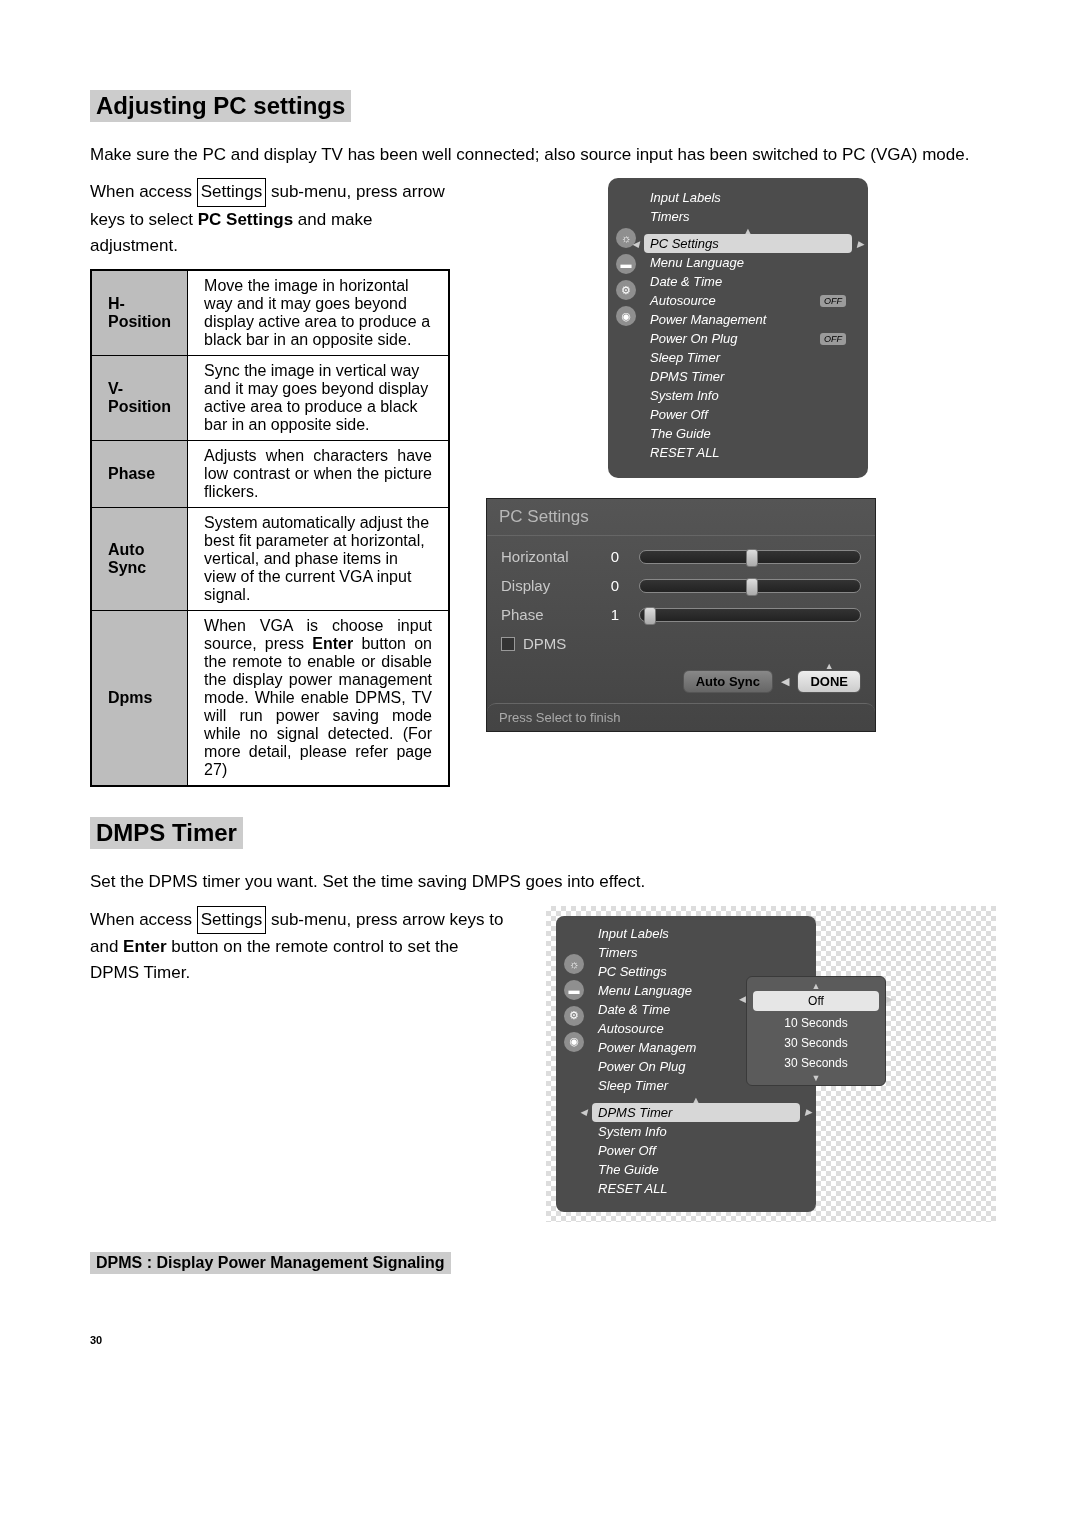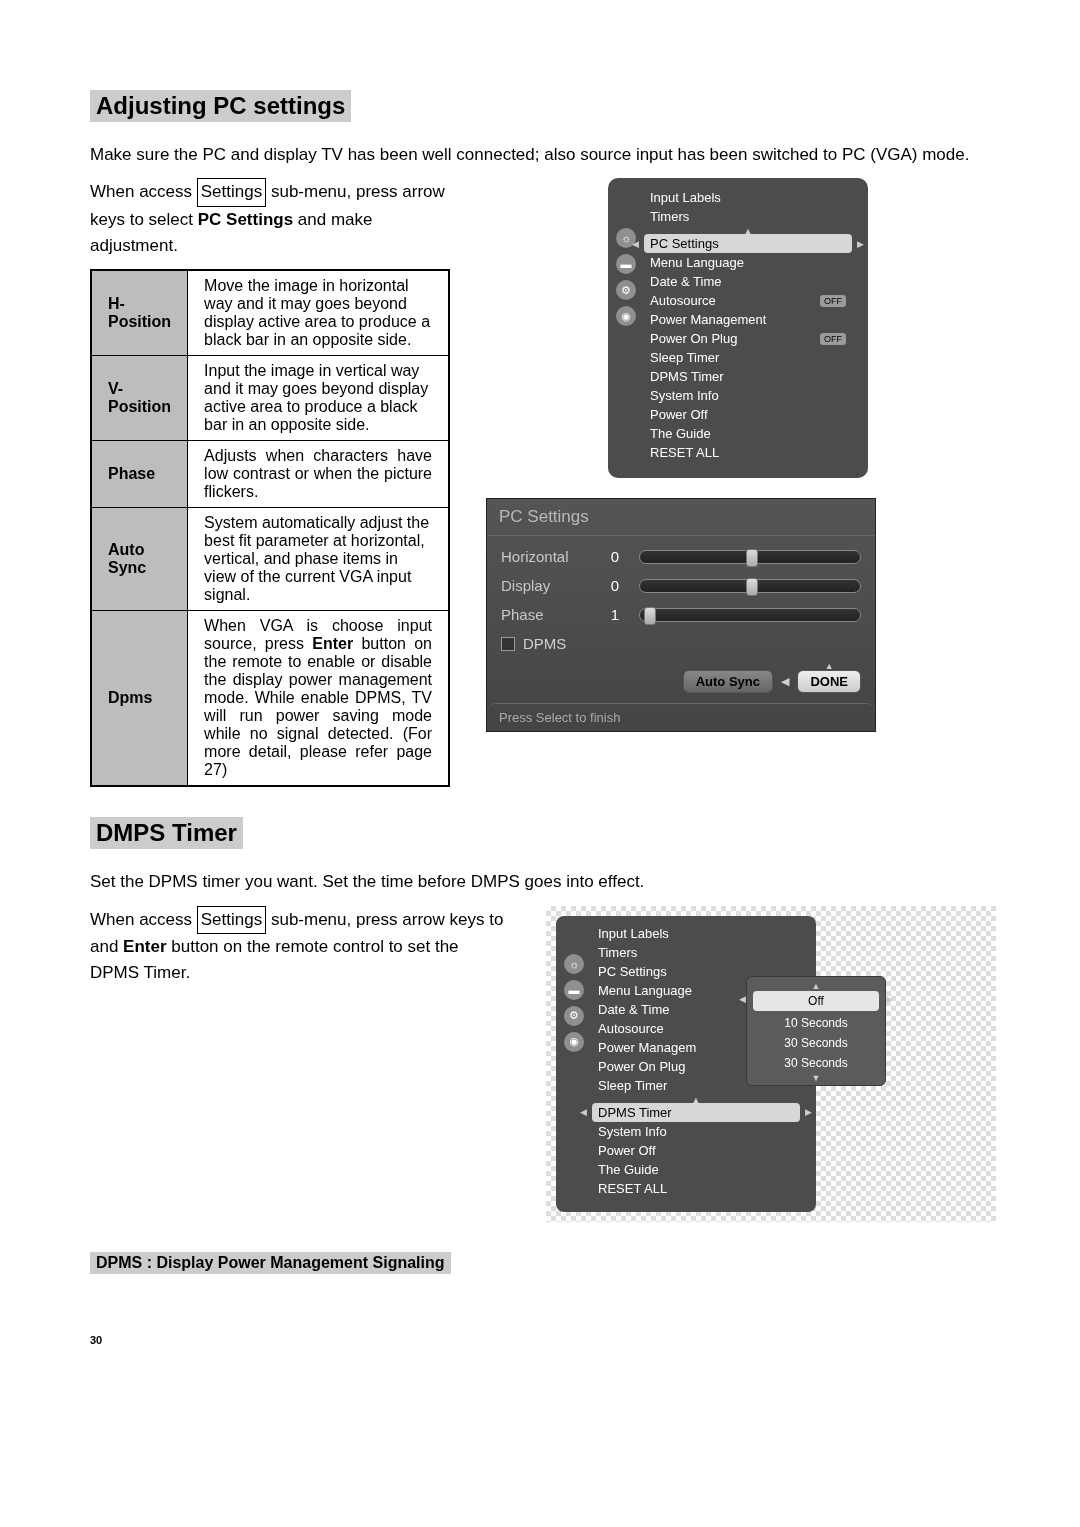--- a/index.html
+++ b/index.html
@@ -79,21 +79,21 @@
     gap: 6px;
     padding-top: 40px;
   }
   .tv-icon {
     width: 20px; height: 20px;
     border-radius: 10px;
     background: #8f8f8f;
     display: flex; align-items: center; justify-content: center;
     font-size: 11px;
   }
-  .tv-list { flex: 1; padding-right: 16px; }
+  .tv-list { flex: 1; padding-right: 16px; font-style: italic; }
   .tv-item {
     padding: 2px 6px;
     white-space: nowrap;
     display: flex;
     justify-content: space-between;
     align-items: center;
   }
   .tv-item.sel {
     background: #d7d7d7;
     color: #000;
@@ -243,21 +243,21 @@
       </p>
 
       <table class="settings">
         <tbody id="settings-tbody">
             <tr>
               <td class="term">H-Position</td>
               <td>Move the image in horizontal way and it may goes beyond display active area to produce a black bar in an opposite side.</td>
             </tr>
             <tr>
               <td class="term">V-Position</td>
-              <td>Input the image in vertical way and it may goes beyond display active area to produce a black bar in an opposite side.</td>
+              <td>Sync the image in vertical way and it may goes beyond display active area to produce a black bar in an opposite side.</td>
             </tr>
             <tr>
               <td class="term">Phase</td>
               <td class="justify">Adjusts when characters have low contrast or when the picture flickers.</td>
             </tr>
             <tr>
               <td class="term">Auto Sync</td>
               <td>System automatically adjust the best fit parameter at horizontal, vertical, and phase items in view of the current VGA input signal.</td>
             </tr>
             <tr>
@@ -367,21 +367,21 @@
             <span>DONE</span>
           </div>
         </div>
         <div class="pc-footer">Press Select to finish</div>
       </div>
     </div>
   </div>
 
   
   <h2 style="margin-top:30px;">DMPS Timer</h2>
-  <p>Set the DPMS timer you want. Set the time before DMPS goes into effect.</p>
+  <p>Set the DPMS timer you want. Set the time saving DMPS goes into effect.</p>
 
   <div class="two-col">
     <div style="flex:0 0 420px;">
       <p>
         <span>When access </span><span class="settings-box">Settings</span><span> sub-menu, press arrow keys to and </span><b>Enter</b><span> button on the remote control to set the DPMS Timer.</span>
       </p>
     </div>
     <div style="flex:1;">
       <div class="checker-box">
         <div class="dpms-menu">

